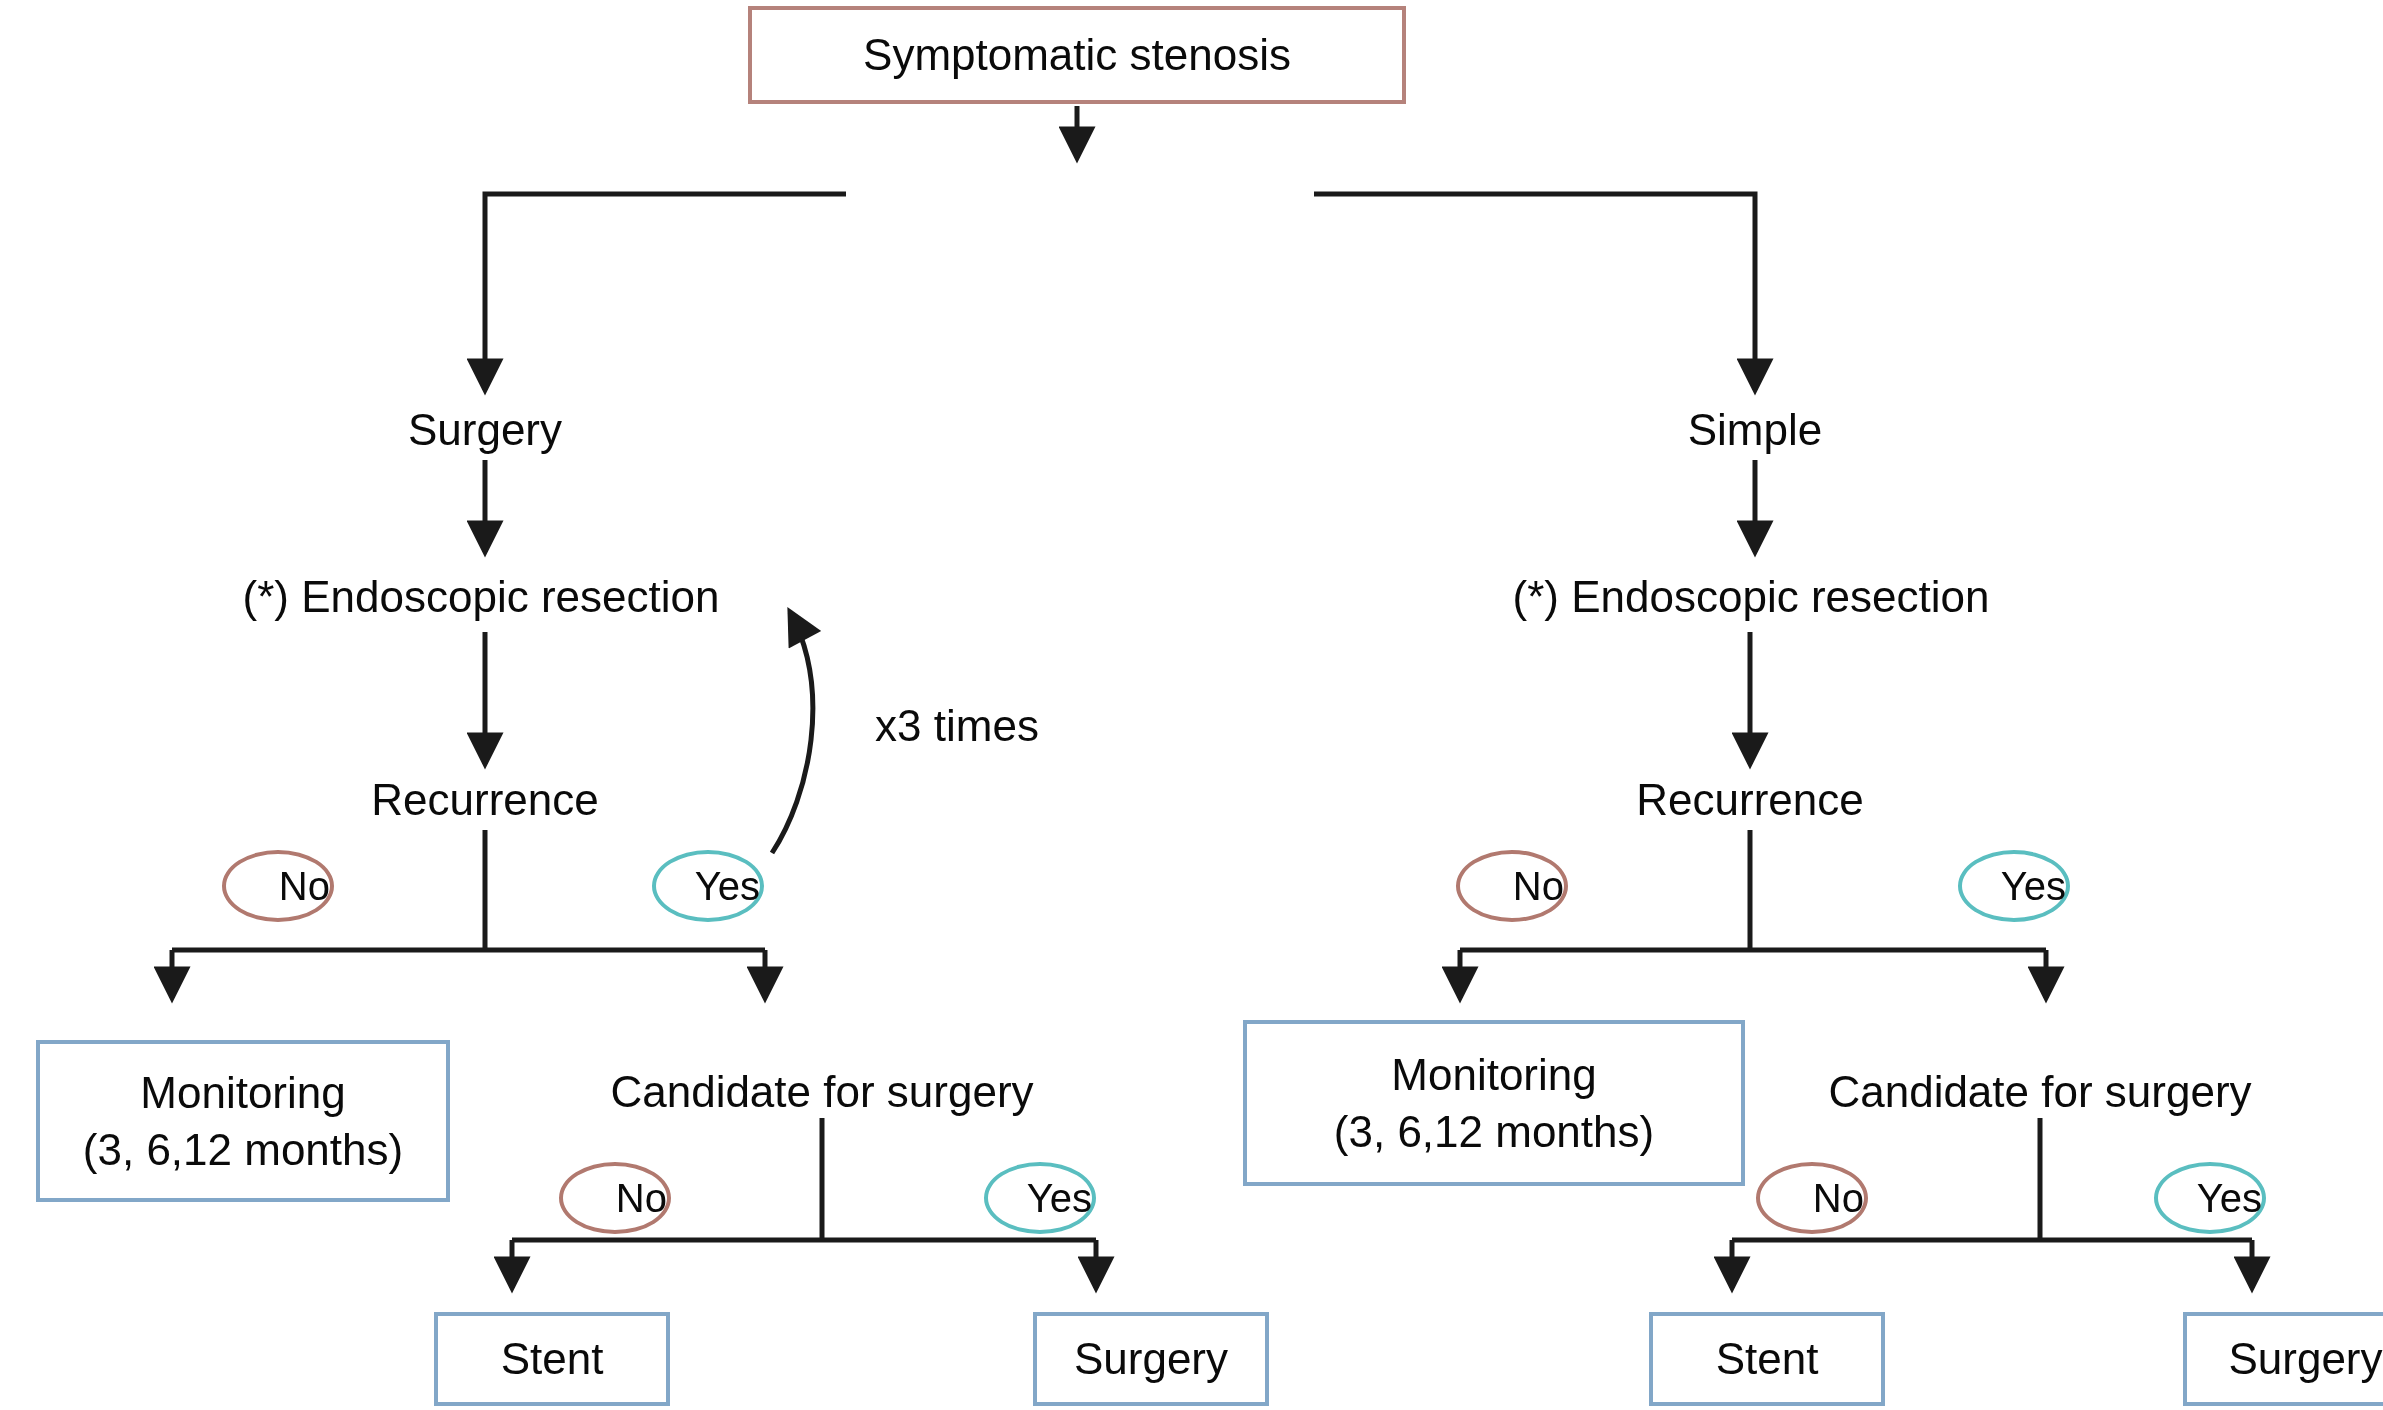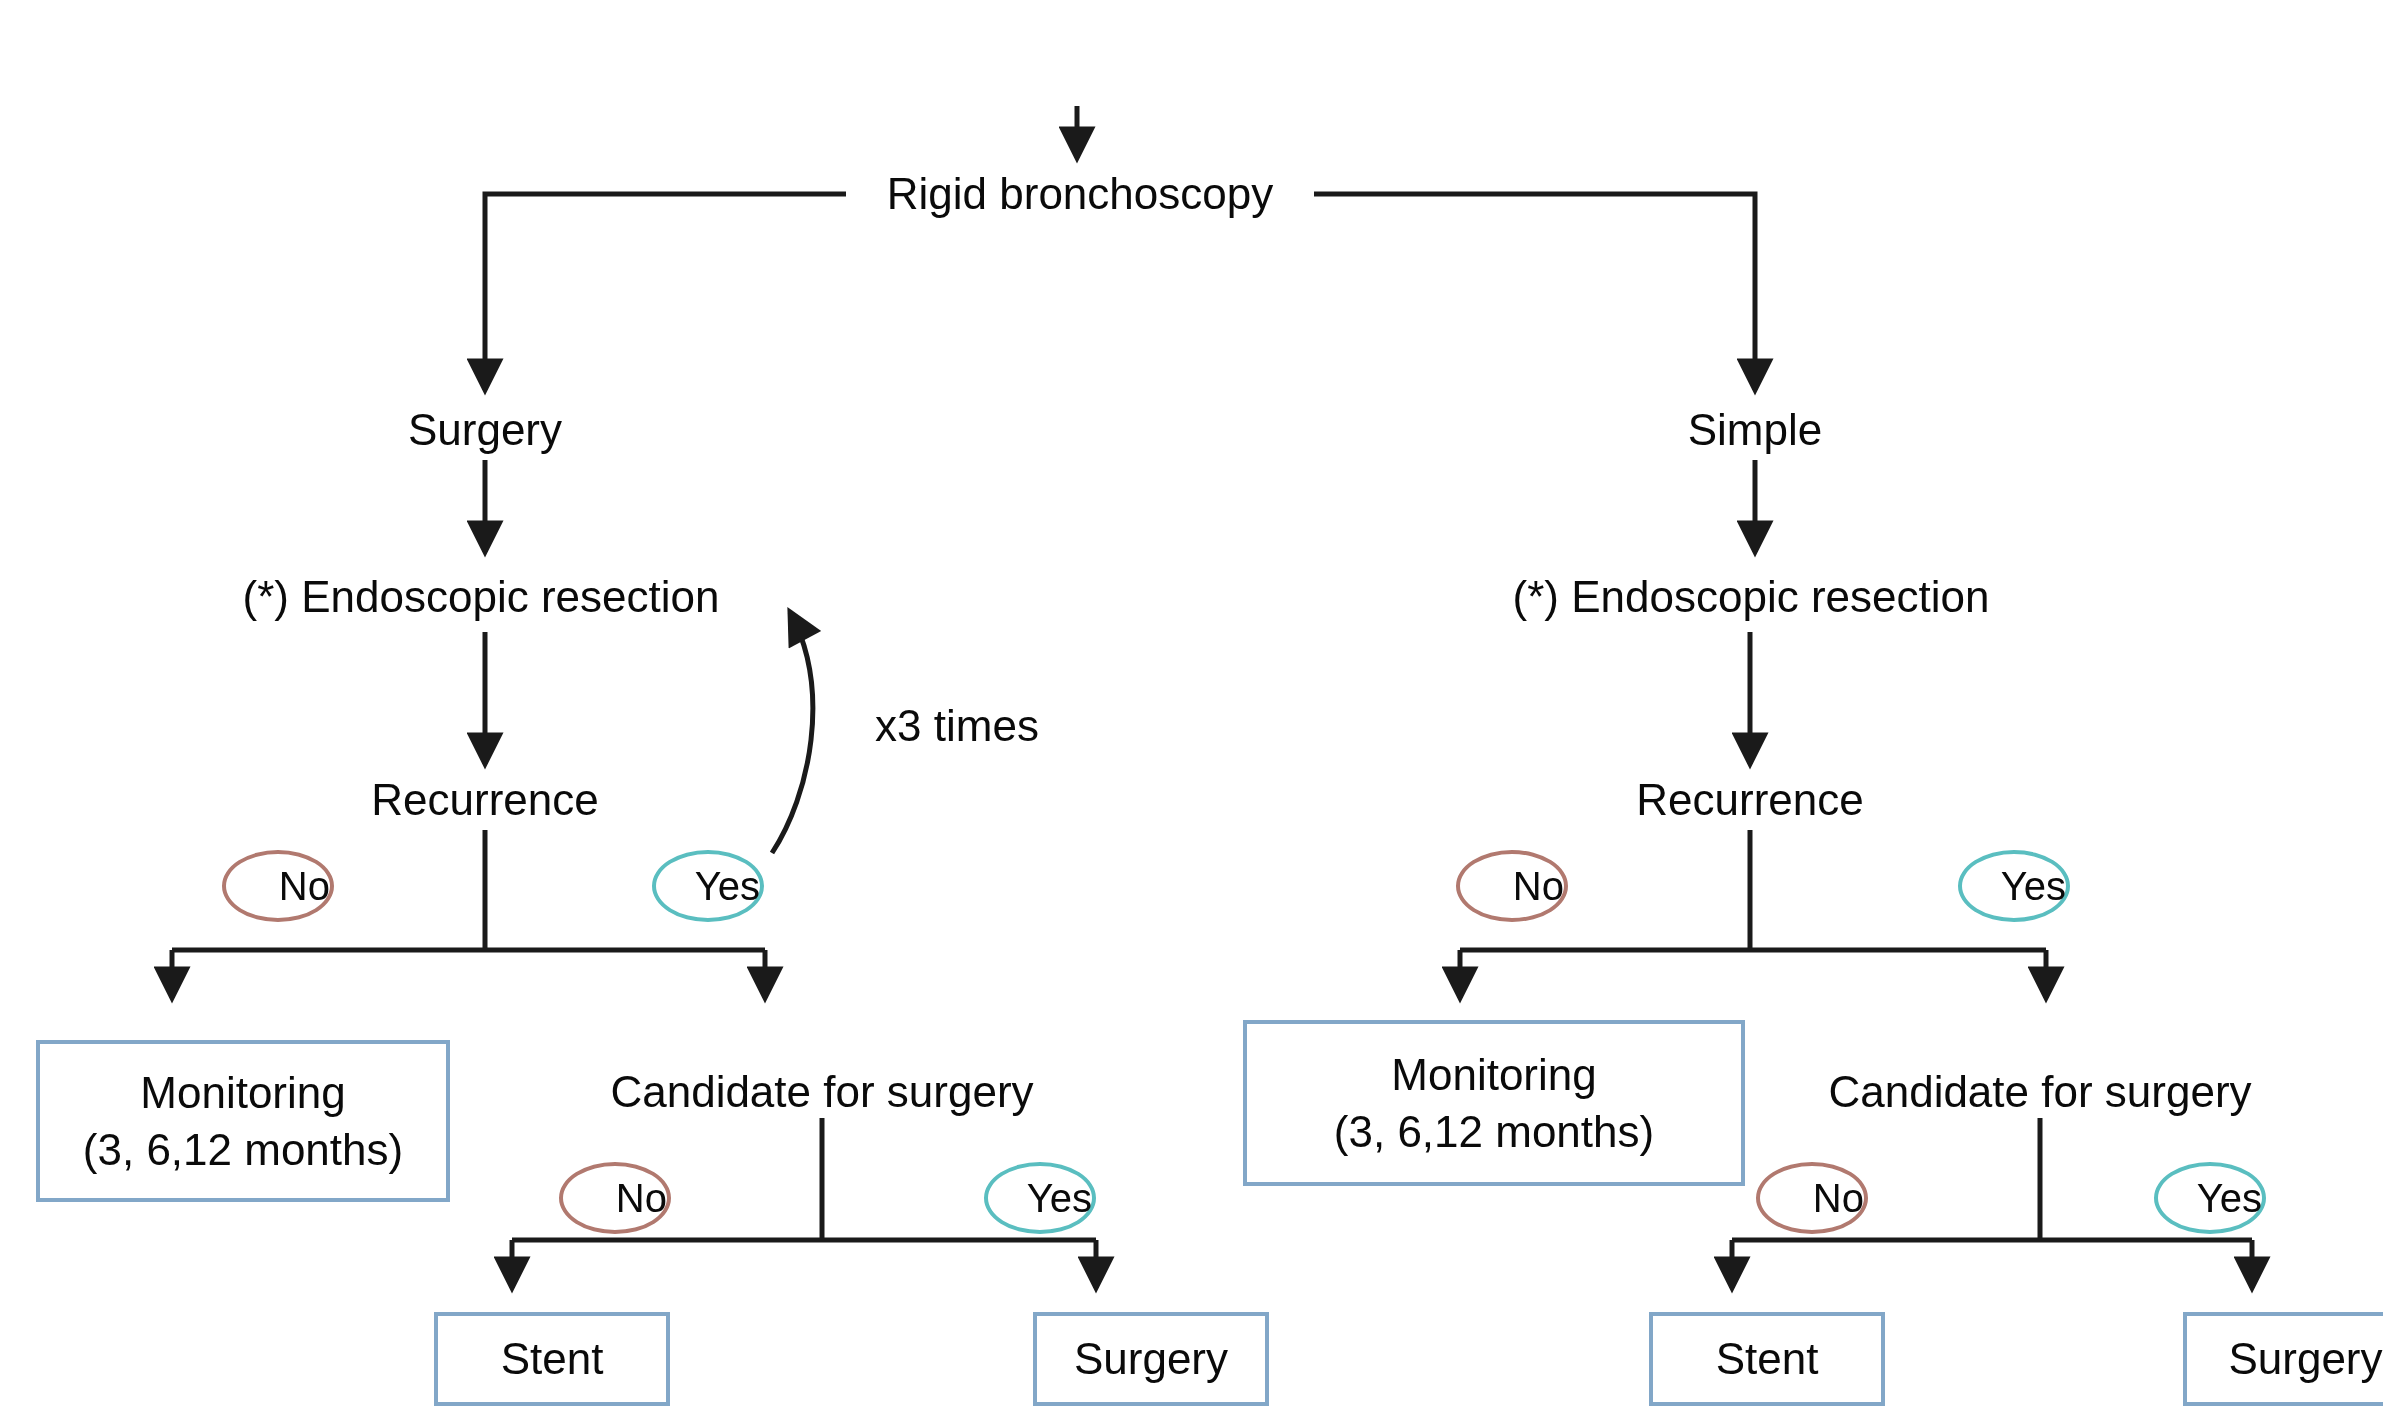--- a/index.html
+++ b/index.html
@@ -73,22 +73,24 @@
     <path class="connector" marker-end="url(#ah)" d="M 512 1240 V 1288"></path>
     <path class="connector" marker-end="url(#ah)" d="M 1096 1240 V 1288"></path>
 
     <path class="connector" d="M 2040 1118 V 1240 M 1732 1240 H 2252"></path>
     <path class="connector" marker-end="url(#ah)" d="M 1732 1240 V 1288"></path>
     <path class="connector" marker-end="url(#ah)" d="M 2252 1240 V 1288"></path>
 
     <path class="connector" marker-end="url(#ah)" d="M 772 853 C 810 795, 832 690, 790 612"></path>
   </svg>
 
+  <div class="node rose-box" style="left:748px; top:6px; width:658px; height:98px;">
+    <span>Symptomatic stenosis</span>
+  </div>
 
-  <div class="lbl" style="left:1080px; top:194px;">Rigid bronchoscopy</div>
 
   <div class="lbl" style="left:957px; top:726px;text-align:center;">x3 times</div>
 
   <div class="lbl" style="left:485px; top:430px;">Surgery</div>
 
   <div class="lbl" style="left:481px; top:597px;">(*) Endoscopic resection</div>
 
   <div class="lbl" style="left:485px; top:800px;">Recurrence</div>
 
   <div class="ellipse no" style="left:278px; top:886px;">

